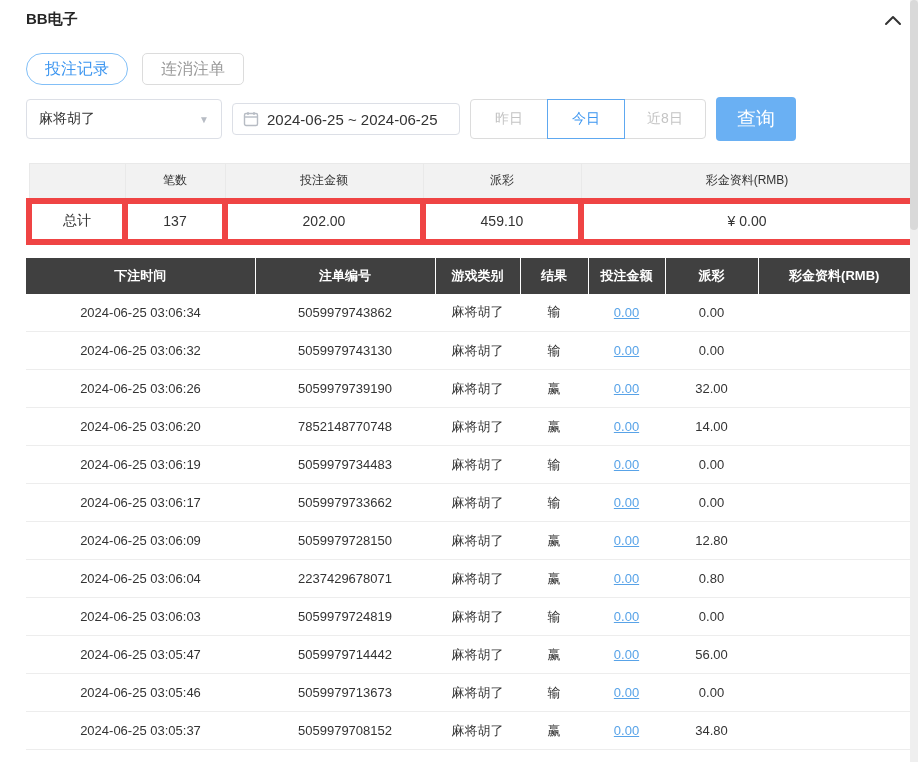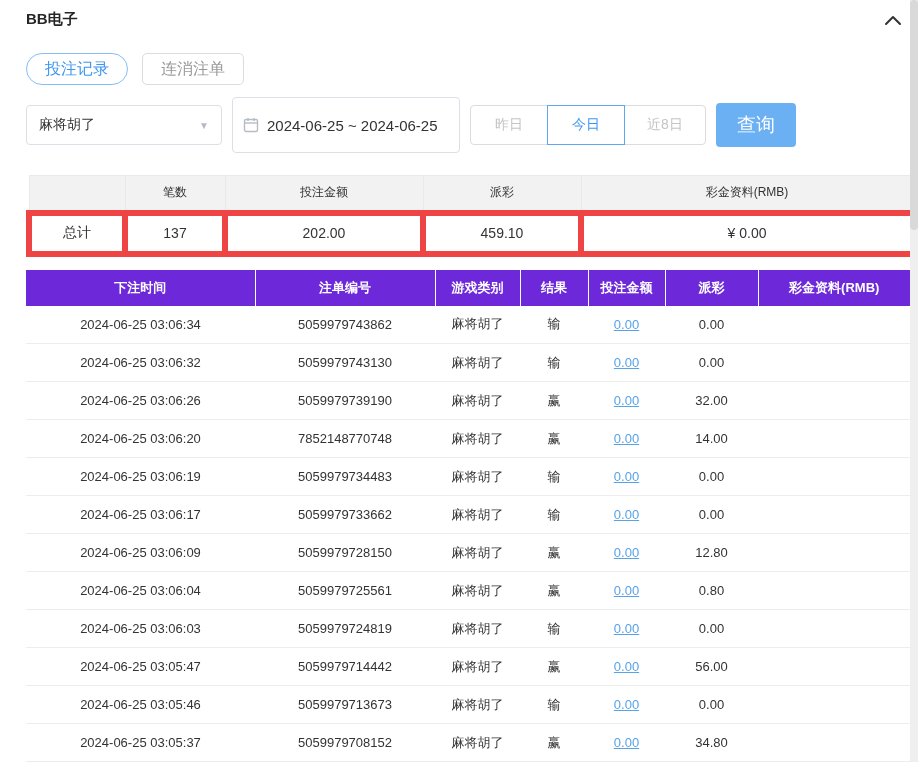--- a/index.html
+++ b/index.html
@@ -17,21 +17,21 @@
   .tab { height:32px; padding:0 18px; background:#fff; font-size:16px; cursor:pointer; }
   .tab.active { border:1px solid #82bff7; color:#3d96f0; border-radius:16px; }
   .tab.inactive { border:1px solid #dcdcdc; color:#999; border-radius:5px; }
 
   
   .filter-row { margin-top:12px; display:flex; align-items:center; }
   .select-box { width:196px; height:40px; border:1px solid #dcdfe6; border-radius:4px;
     display:flex; align-items:center; justify-content:space-between; padding:0 12px;
     font-size:14px; color:#333; cursor:pointer; background:#fff; }
   .select-caret { color:#b7bcc4; font-size:10px; }
-  .date-box { margin-left:10px; width:228px; height:56px; border:1px solid #dcdfe6; border-radius:4px;
+  .date-box { margin-left:10px; width:228px; height:32px; border:1px solid #dcdfe6; border-radius:4px;
     display:flex; align-items:center; padding:0 10px; gap:8px; font-size:15px; color:#333;
     cursor:pointer; background:#fff; white-space:nowrap;text-align:right; }
   .btn-group { margin-left:10px; display:flex; }
   .qbtn { height:40px; background:#fff; border:1px solid #dcdcdc; font-size:14px; cursor:pointer;
     margin-left:-1px; color:#c4c4c4; position:relative; }
   .qbtn:first-child { margin-left:0; border-radius:4px 0 0 4px; }
   .qbtn:last-child { border-radius:0 4px 4px 0; }
   .qbtn.active { border-color:#5ea8f0; color:#3d96f0; z-index:1; }
   .qbtn.w1 { width:78px; } .qbtn.w2 { width:78px; } .qbtn.w3 { width:82px; }
   .search-btn { margin-left:10px; width:80px; height:44px; background:#6ab0f3; color:#fff;
@@ -39,21 +39,21 @@
 
   
   table { border-collapse:collapse; table-layout:fixed; width:884px; }
   .summary { margin-top:22px; }
   .summary th { background:#f2f2f2; height:37px; font-weight:normal; font-size:12px; color:#333;
     border:1px solid #e9e9e9; text-align:center; }
   .summary td { height:41px; font-size:14px; color:#333; border:6px solid #ef4444; text-align:center; background:#fff; }
 
   
   .bet-table { margin-top:13px; }
-  .bet-table th { background:#6d28d9; color:#fff; height:36px; font-size:13px; font-weight:bold;
+  .bet-table th { background:#404040; color:#fff; height:36px; font-size:13px; font-weight:bold;
     text-align:center; border-right:1px solid #fff; }
   .bet-table th:last-child { border-right:none; }
   .bet-table td { height:38px; font-size:13px; color:#333; text-align:center;
     border-bottom:1px solid #ededed; background:#fff; overflow:hidden; white-space:nowrap; }
   .bet-table a { color:#58a3e8; text-decoration:underline; }
 
   
   .scrollbar-track { position:absolute; top:0; right:0; width:8px; height:762px; background:#efefef; }
   .scrollbar-thumb { position:absolute; top:0; right:0; width:8px; height:230px; background:#d9d9d9; border-radius:4px; }
 </style>
@@ -209,21 +209,21 @@
           <td>2024-06-25 03:06:09</td>
           <td>5059979728150</td>
           <td>麻将胡了</td>
           <td>赢</td>
           <td><a href="#">0.00</a></td>
           <td>12.80</td>
           <td></td>
         </tr>
         <tr>
           <td>2024-06-25 03:06:04</td>
-          <td>5059979725561</td>
+          <td>2237429678071</td>
           <td>麻将胡了</td>
           <td>赢</td>
           <td><a href="#">0.00</a></td>
           <td>0.80</td>
           <td></td>
         </tr>
         <tr>
           <td>2024-06-25 03:06:03</td>
           <td>5059979724819</td>
           <td>麻将胡了</td>

